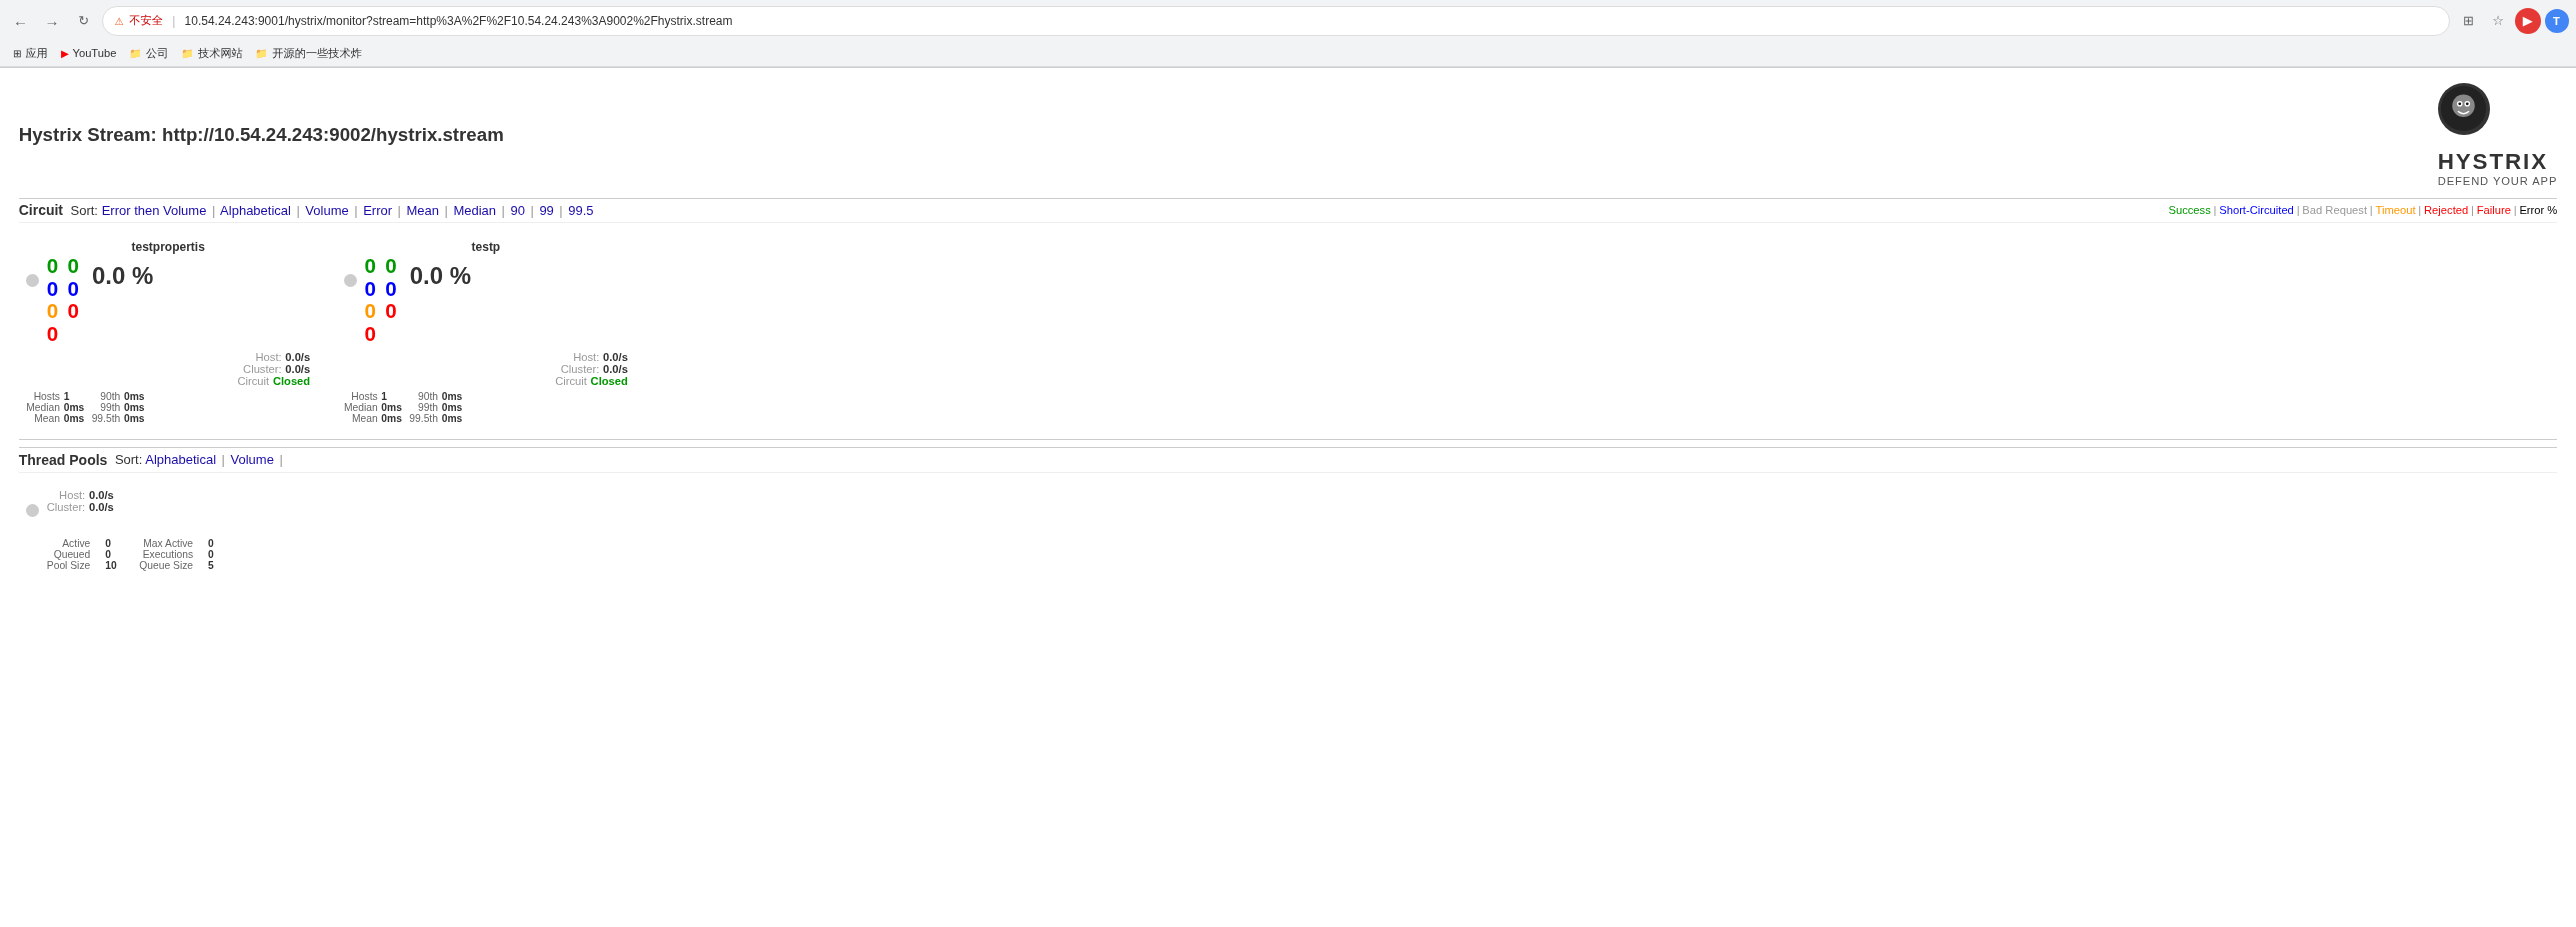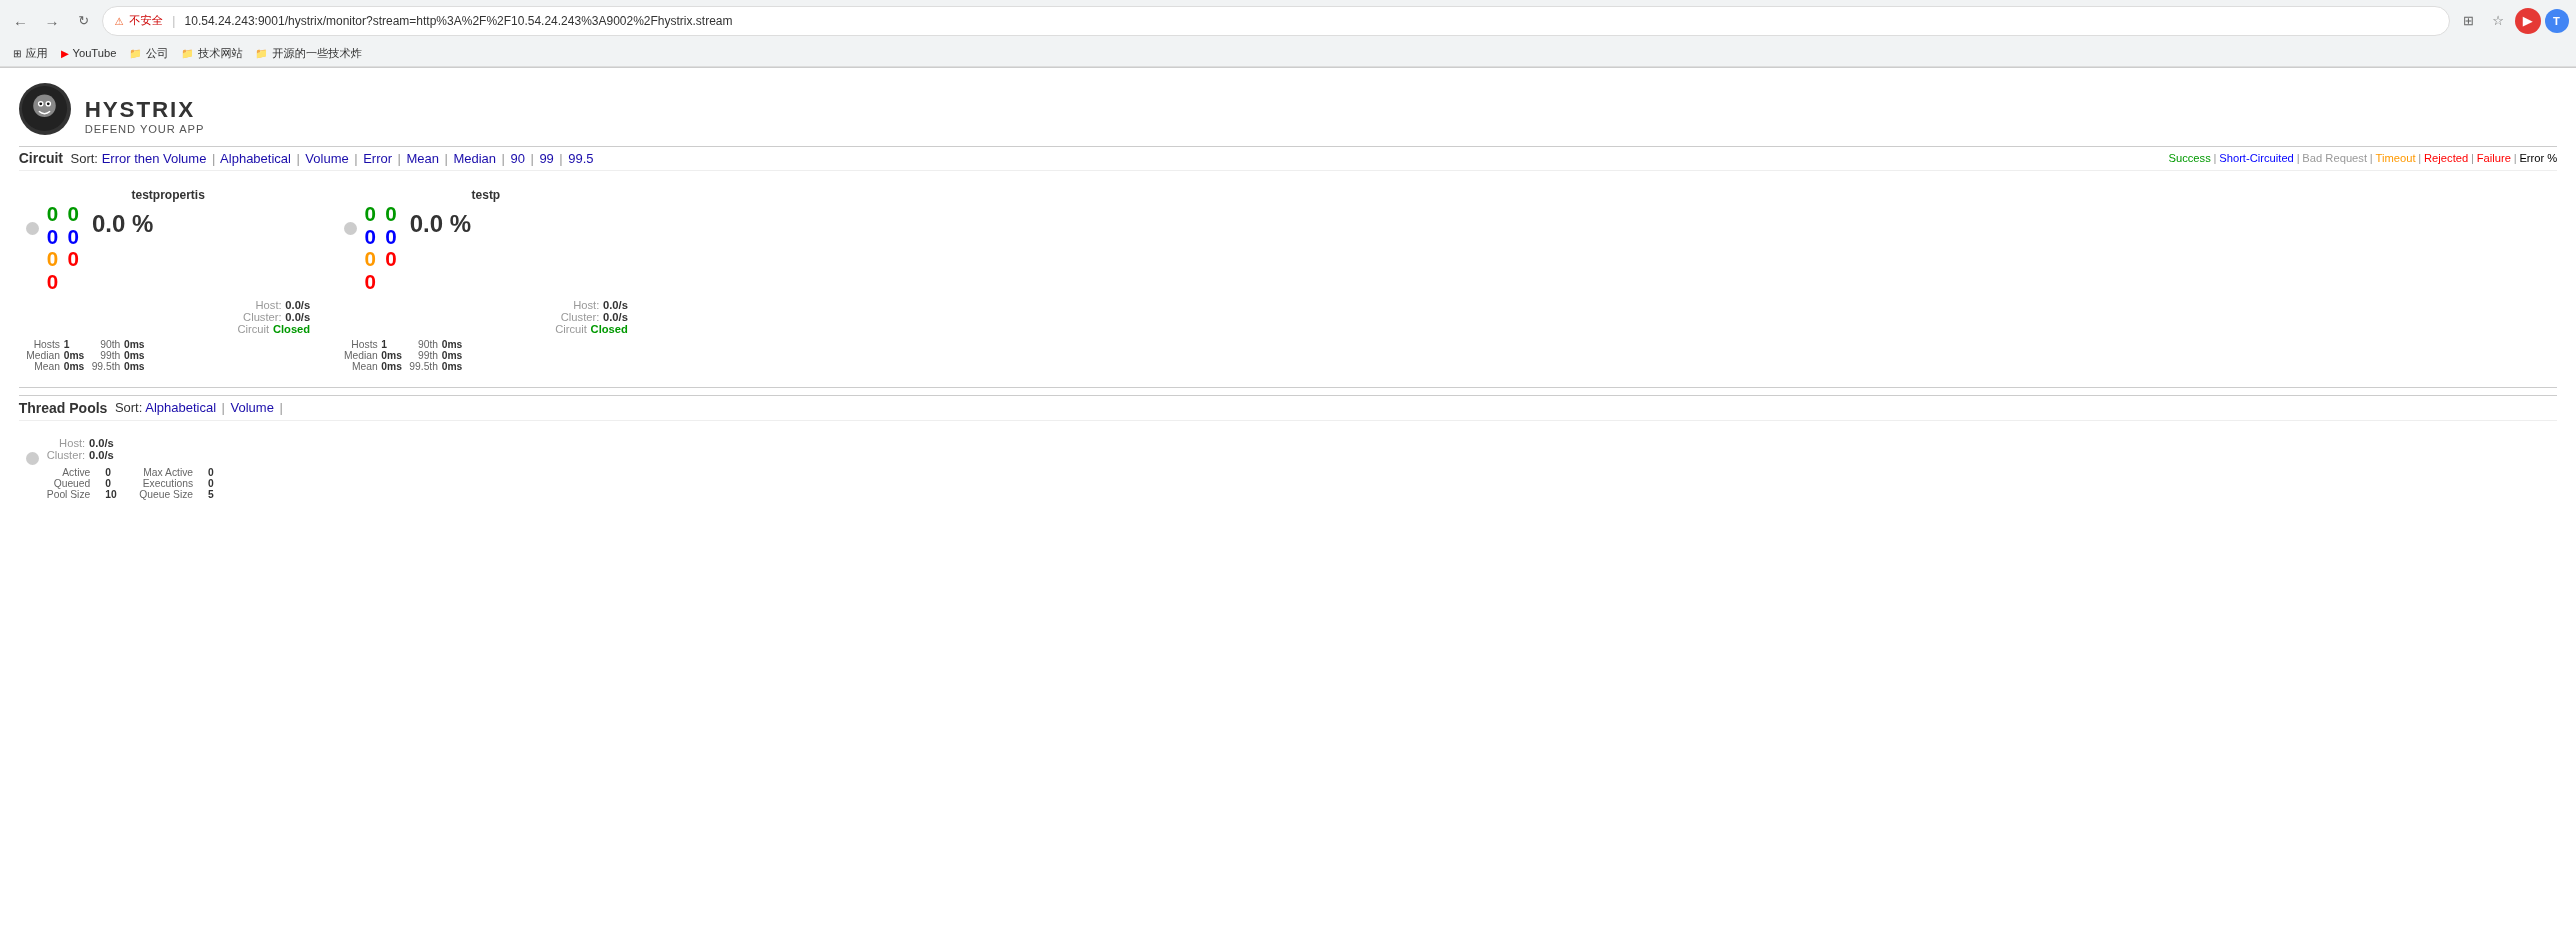--- a/index.html
+++ b/index.html
@@ -22,21 +22,21 @@
     .bookmark-item { display: flex; align-items: center; gap: 3.7px; padding: 1.9px 5.6px; border-radius: 3.7px; cursor: pointer; white-space: nowrap; }
     .bk-icon { font-size: 10.3px; }
     .bk-youtube { color: #ff0000; }
 
     
     .page-content { padding: 15px 18.7px; }
 
     
     .page-header { display: flex; justify-content: space-between; align-items: center; margin-bottom: 11.2px; }
     .page-title { font-size: 18.7px; font-weight: bold; }
-    .hystrix-logo { display: flex; align-items: flex-end; gap: 14px; }
+    .hystrix-logo { display: flex; align-items: flex-start; gap: 14px; flex-direction: column; }
     .hystrix-logo-img { width: 52px; height: 52px; border-radius: 50%; background: #333; display: flex; align-items: center; justify-content: center; overflow: hidden; }
     .hystrix-logo-name { font-size: 22.4px; font-weight: bold; color: #333; letter-spacing: 1.9px; text-transform: uppercase; }
     .hystrix-logo-sub { font-size: 11.2px; color: #555; letter-spacing: 0.9px; text-transform: uppercase; }
 
     
     .section-header { display: flex; align-items: center; gap: 7.5px; padding: 3.7px 0; border-top: 0.9px solid #ccc; border-bottom: 0.9px solid #eee; margin-bottom: 9.3px; }
     .section-title { font-size: 14px; font-weight: bold; }
     .sort-links { font-size: 13px; color: #333; }
     .sort-links a { color: #1a0dab; text-decoration: none; }
     .sort-sep { color: #999; margin: 0 1.9px; }
@@ -123,20 +123,21 @@
     <div class="bookmark-item">
       <span class="bk-icon">📁</span>
       <span>开源的一些技术炸</span>
     </div>
   </div>
 </div>
 
 <div class="page-content">
 
   <div class="page-header">
+    <h1 class="page-title">Hystrix Stream: http://10.54.24.243:9002/hystrix.stream</h1>
     <div class="hystrix-logo">
       <div class="hystrix-logo-img">
         <svg width="47" height="47" viewBox="0 0 50 50">
           <circle cx="25" cy="25" r="24" fill="#222"></circle>
           <circle cx="25" cy="22" r="12" fill="#888"></circle>
           <circle cx="21" cy="20" r="3" fill="#fff"></circle>
           <circle cx="29" cy="20" r="3" fill="#fff"></circle>
           <circle cx="21" cy="20" r="1.5" fill="#111"></circle>
           <circle cx="29" cy="20" r="1.5" fill="#111"></circle>
           <path d="M19 28 Q25 33 31 28" stroke="#fff" stroke-width="1.5" fill="none"></path>
@@ -330,21 +331,21 @@
           <div style="display:flex;justify-content:flex-end;">
             <span style="color:#999;margin-right:3.7px;">Host:</span>
             <span style="font-weight:bold;">0.0/s</span>
           </div>
           <div style="display:flex;justify-content:flex-end;">
             <span style="color:#999;margin-right:3.7px;">Cluster:</span>
             <span style="font-weight:bold;">0.0/s</span>
           </div>
         </div>
       </div>
-      <div style="display:flex;gap:15px;font-size:10.3px;margin-top:2px;margin-left:20.6px;">
+      <div style="display:flex;gap:15px;font-size:10.3px;margin-top:21px;margin-left:20.6px;">
         <div style="display:flex;flex-direction:column;align-items:flex-end;color:#666;">
           <span>Active</span>
           <span>Queued</span>
           <span>Pool Size</span>
         </div>
         <div style="display:flex;flex-direction:column;font-weight:bold;margin-right:7.5px;">
           <span>0</span>
           <span>0</span>
           <span>10</span>
         </div>

